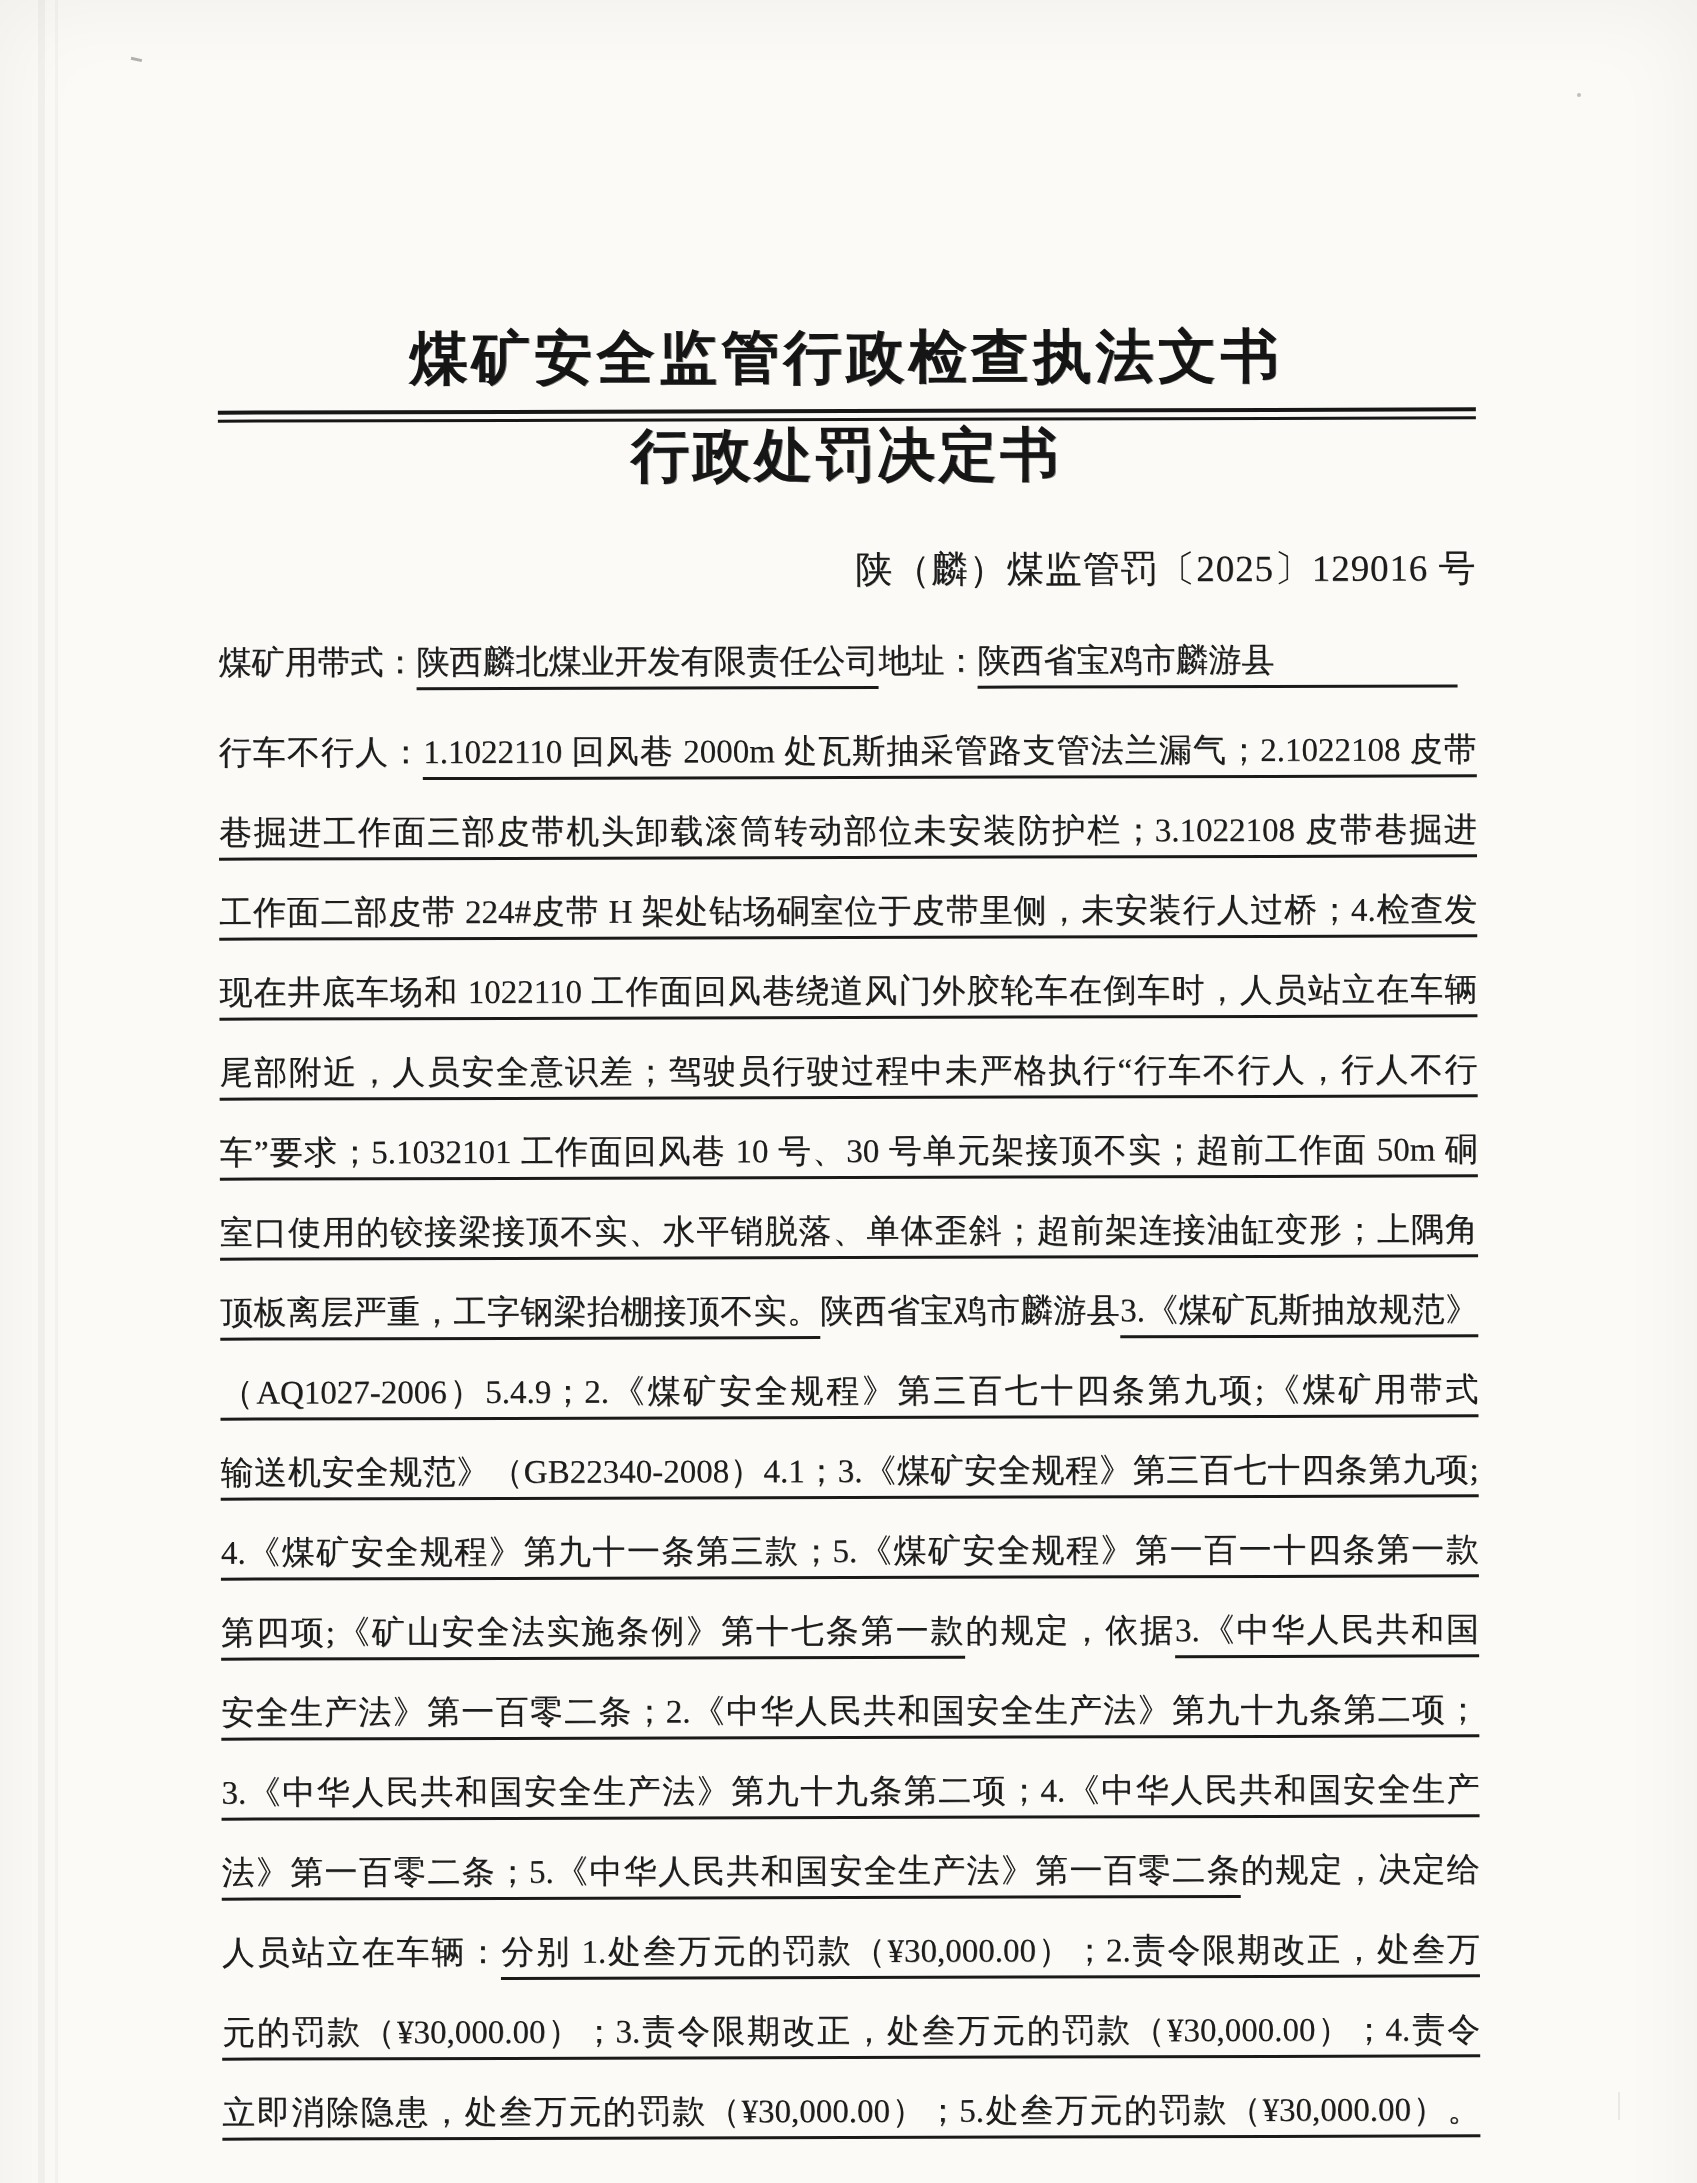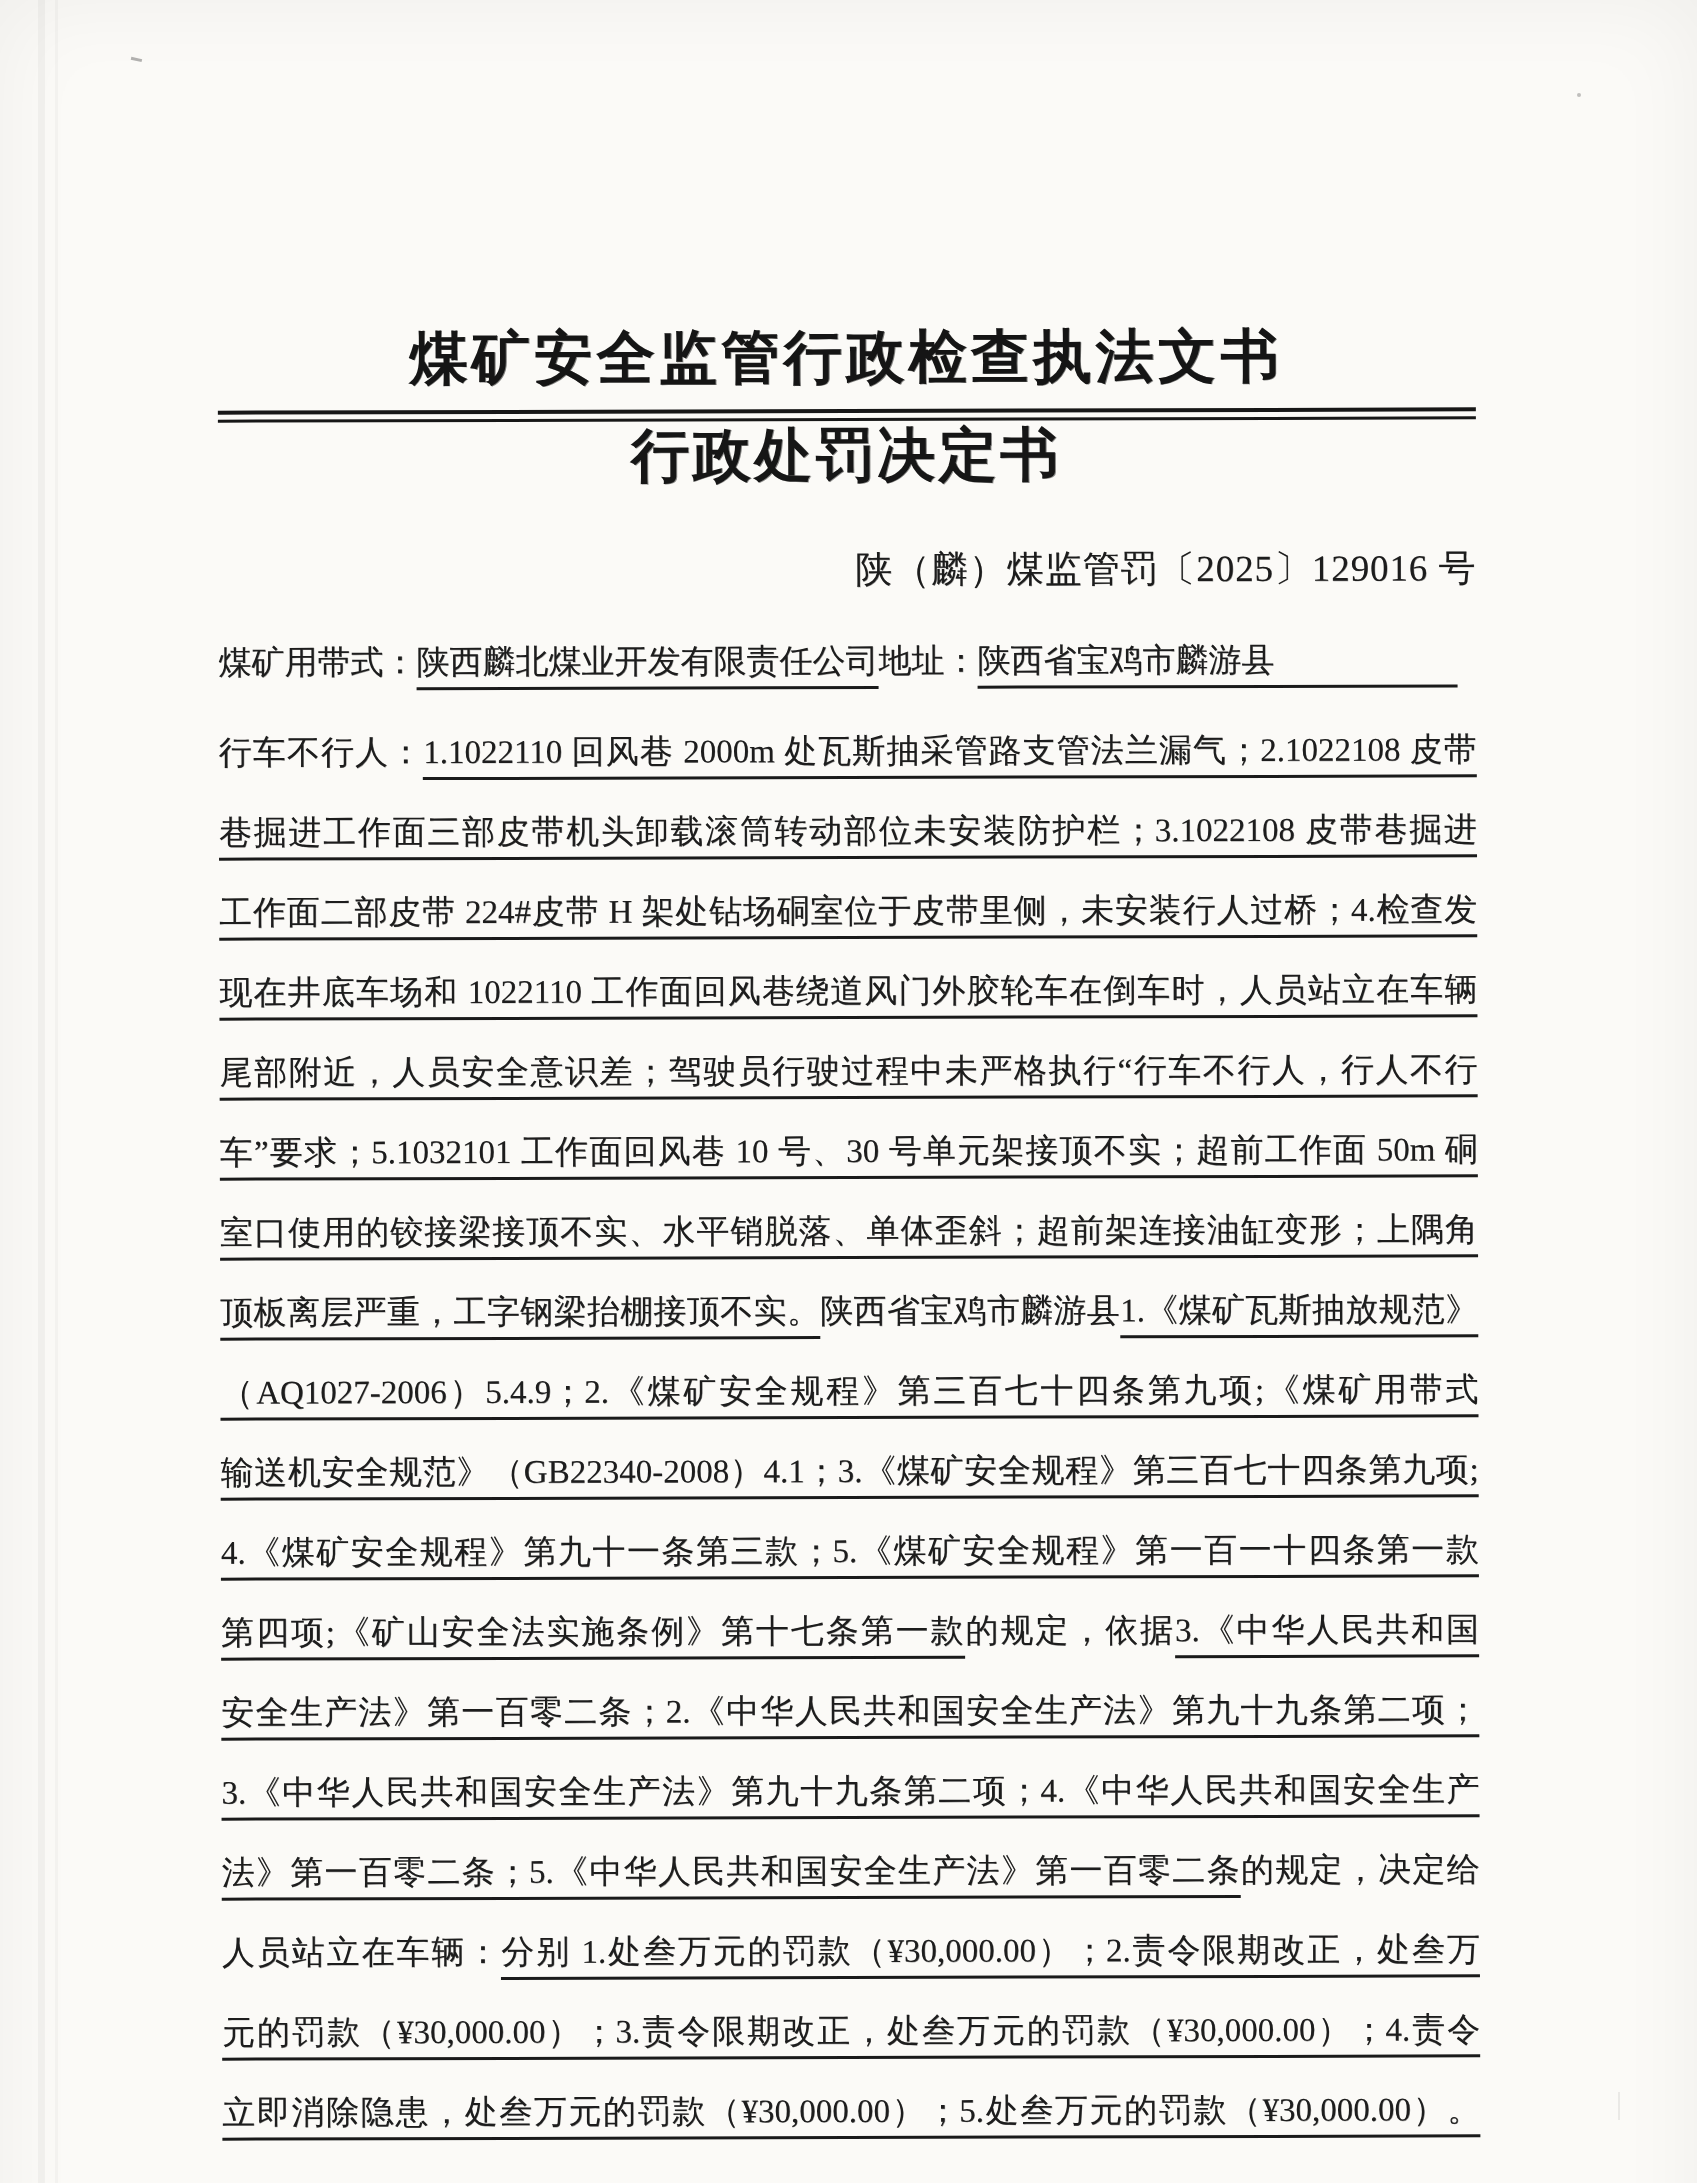--- a/index.html
+++ b/index.html
@@ -98,21 +98,21 @@
 
     <div class="doc-body">
         <div class="line nj"><span class="p">煤矿用带式：</span><span class="u">陕西麟北煤业开发有限责任公司</span><span class="p">地址：</span><span class="u" style="padding-right: 183px;">陕西省宝鸡市麟游县</span></div>
         <div class="line"><span class="p">行车不行人：</span><span class="u">1.1022110 回风巷 2000m 处瓦斯抽采管路支管法兰漏气；2.1022108 皮带</span></div>
         <div class="line"><span class="u">巷掘进工作面三部皮带机头卸载滚筒转动部位未安装防护栏；3.1022108 皮带巷掘进</span></div>
         <div class="line"><span class="u">工作面二部皮带 224#皮带 H 架处钻场硐室位于皮带里侧，未安装行人过桥；4.检查发</span></div>
         <div class="line"><span class="u">现在井底车场和 1022110 工作面回风巷绕道风门外胶轮车在倒车时，人员站立在车辆</span></div>
         <div class="line"><span class="u">尾部附近，人员安全意识差；驾驶员行驶过程中未严格执行“行车不行人，行人不行</span></div>
         <div class="line"><span class="u">车”要求；5.1032101 工作面回风巷 10 号、30 号单元架接顶不实；超前工作面 50m 硐</span></div>
         <div class="line"><span class="u">室口使用的铰接梁接顶不实、水平销脱落、单体歪斜；超前架连接油缸变形；上隅角</span></div>
-        <div class="line"><span class="u">顶板离层严重，工字钢梁抬棚接顶不实。</span><span class="p">陕西省宝鸡市麟游县</span><span class="u">1.《煤矿瓦斯抽放规范》</span></div>
+        <div class="line"><span class="u">顶板离层严重，工字钢梁抬棚接顶不实。</span><span class="p">陕西省宝鸡市麟游县</span><span class="u">3.《煤矿瓦斯抽放规范》</span></div>
         <div class="line"><span class="u">（AQ1027-2006）5.4.9；2.《煤矿安全规程》第三百七十四条第九项;《煤矿用带式</span></div>
         <div class="line"><span class="u">输送机安全规范》（GB22340-2008）4.1；3.《煤矿安全规程》第三百七十四条第九项;</span></div>
         <div class="line"><span class="u">4.《煤矿安全规程》第九十一条第三款；5.《煤矿安全规程》第一百一十四条第一款</span></div>
         <div class="line"><span class="u">第四项;《矿山安全法实施条例》第十七条第一款</span><span class="p">的规定，依据</span><span class="u">3.《中华人民共和国</span></div>
         <div class="line"><span class="u">安全生产法》第一百零二条；2.《中华人民共和国安全生产法》第九十九条第二项；</span></div>
         <div class="line"><span class="u">3.《中华人民共和国安全生产法》第九十九条第二项；4.《中华人民共和国安全生产</span></div>
         <div class="line"><span class="u">法》第一百零二条；5.《中华人民共和国安全生产法》第一百零二条</span><span class="p">的规定，决定给</span></div>
         <div class="line"><span class="p">人员站立在车辆：</span><span class="u">分别 1.处叁万元的罚款（¥30,000.00）；2.责令限期改正，处叁万</span></div>
         <div class="line"><span class="u">元的罚款（¥30,000.00）；3.责令限期改正，处叁万元的罚款（¥30,000.00）；4.责令</span></div>
         <div class="line"><span class="u">立即消除隐患，处叁万元的罚款（¥30,000.00）；5.处叁万元的罚款（¥30,000.00）。</span></div>

